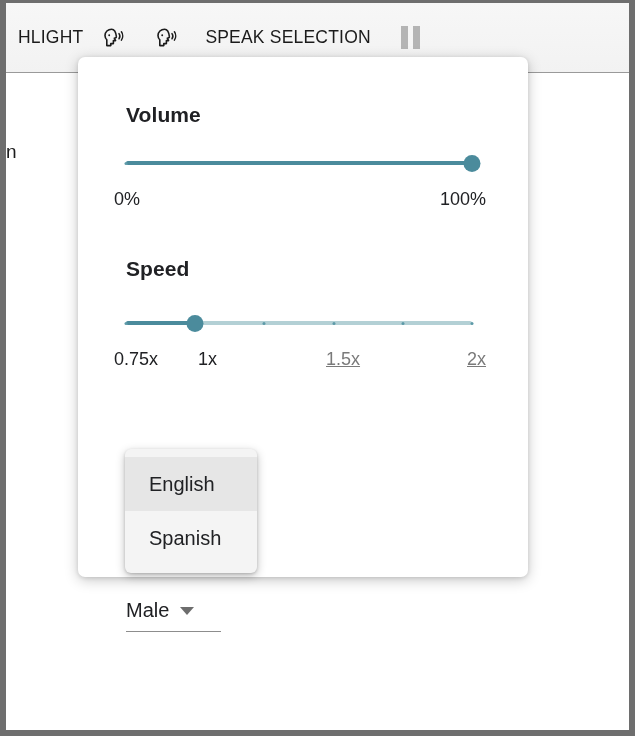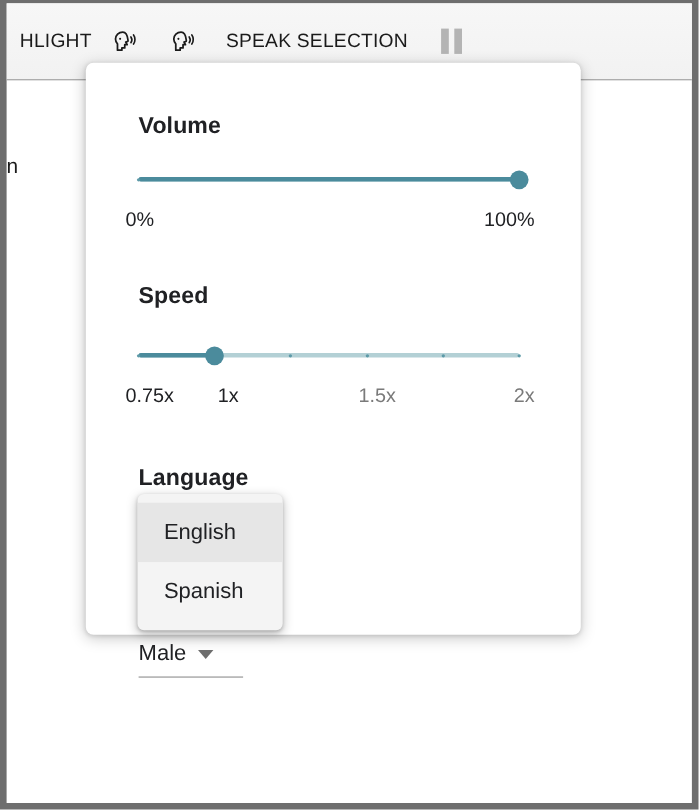--- a/index.html
+++ b/index.html
@@ -178,21 +178,21 @@
     width: 372px;
     font-size: 18px;
   }
   #volume-labels { top: 132px; }
   #speed-labels  { top: 292px; }
   .slider-labels .lbl {
     position: absolute;
     color: #202124;
     white-space: nowrap;
   }
-  .slider-labels .lbl.dim { color: #7a7a7a; }
+  .slider-labels .lbl.dim { color: #7a7a7a; text-decoration: underline; }
 
   
   #language-select-field {
     position: absolute;
     left: 48px;
     top: 404px;
     width: 95px;
     font-size: 20px;
     color: #202124;
     border-bottom: 1px solid #9a9a9a;
@@ -218,21 +218,21 @@
     font-size: 20px;
     color: #202124;
     white-space: nowrap;
   }
   .menu-option.selected { background: #e6e6e6; }
 
   
   #voice-select {
     position: absolute;
     left: 48px;
-    top: 526px;
+    top: 542px;
     width: 95px;
     border-bottom: 1px solid #8d8d8d;
     padding-bottom: 9px;
     display: flex;
     align-items: center;
   }
   #voice-select-value {
     font-size: 20px;
     color: #202124;
   }
@@ -320,21 +320,20 @@
       <div class="thumb" id="speed-thumb"></div>
     </div>
 
     <div class="slider-labels" id="speed-labels">
       <span class="lbl" style="left:0px;">0.75x</span>
       <span class="lbl" style="left:84px;">1x</span>
       <span class="lbl dim" style="left:212px;">1.5x</span>
       <span class="lbl dim" style="left:353px;">2x</span>
     </div>
 
-    <div class="section-title" id="language-title">Language</div>
 
     <div id="language-select-field">English</div>
 
     <div id="language-dropdown-menu">
       <div class="menu-option selected">English</div>
       <div class="menu-option">Spanish</div>
     </div>
 
     <div id="voice-select">
       <span id="voice-select-value">Male</span>

